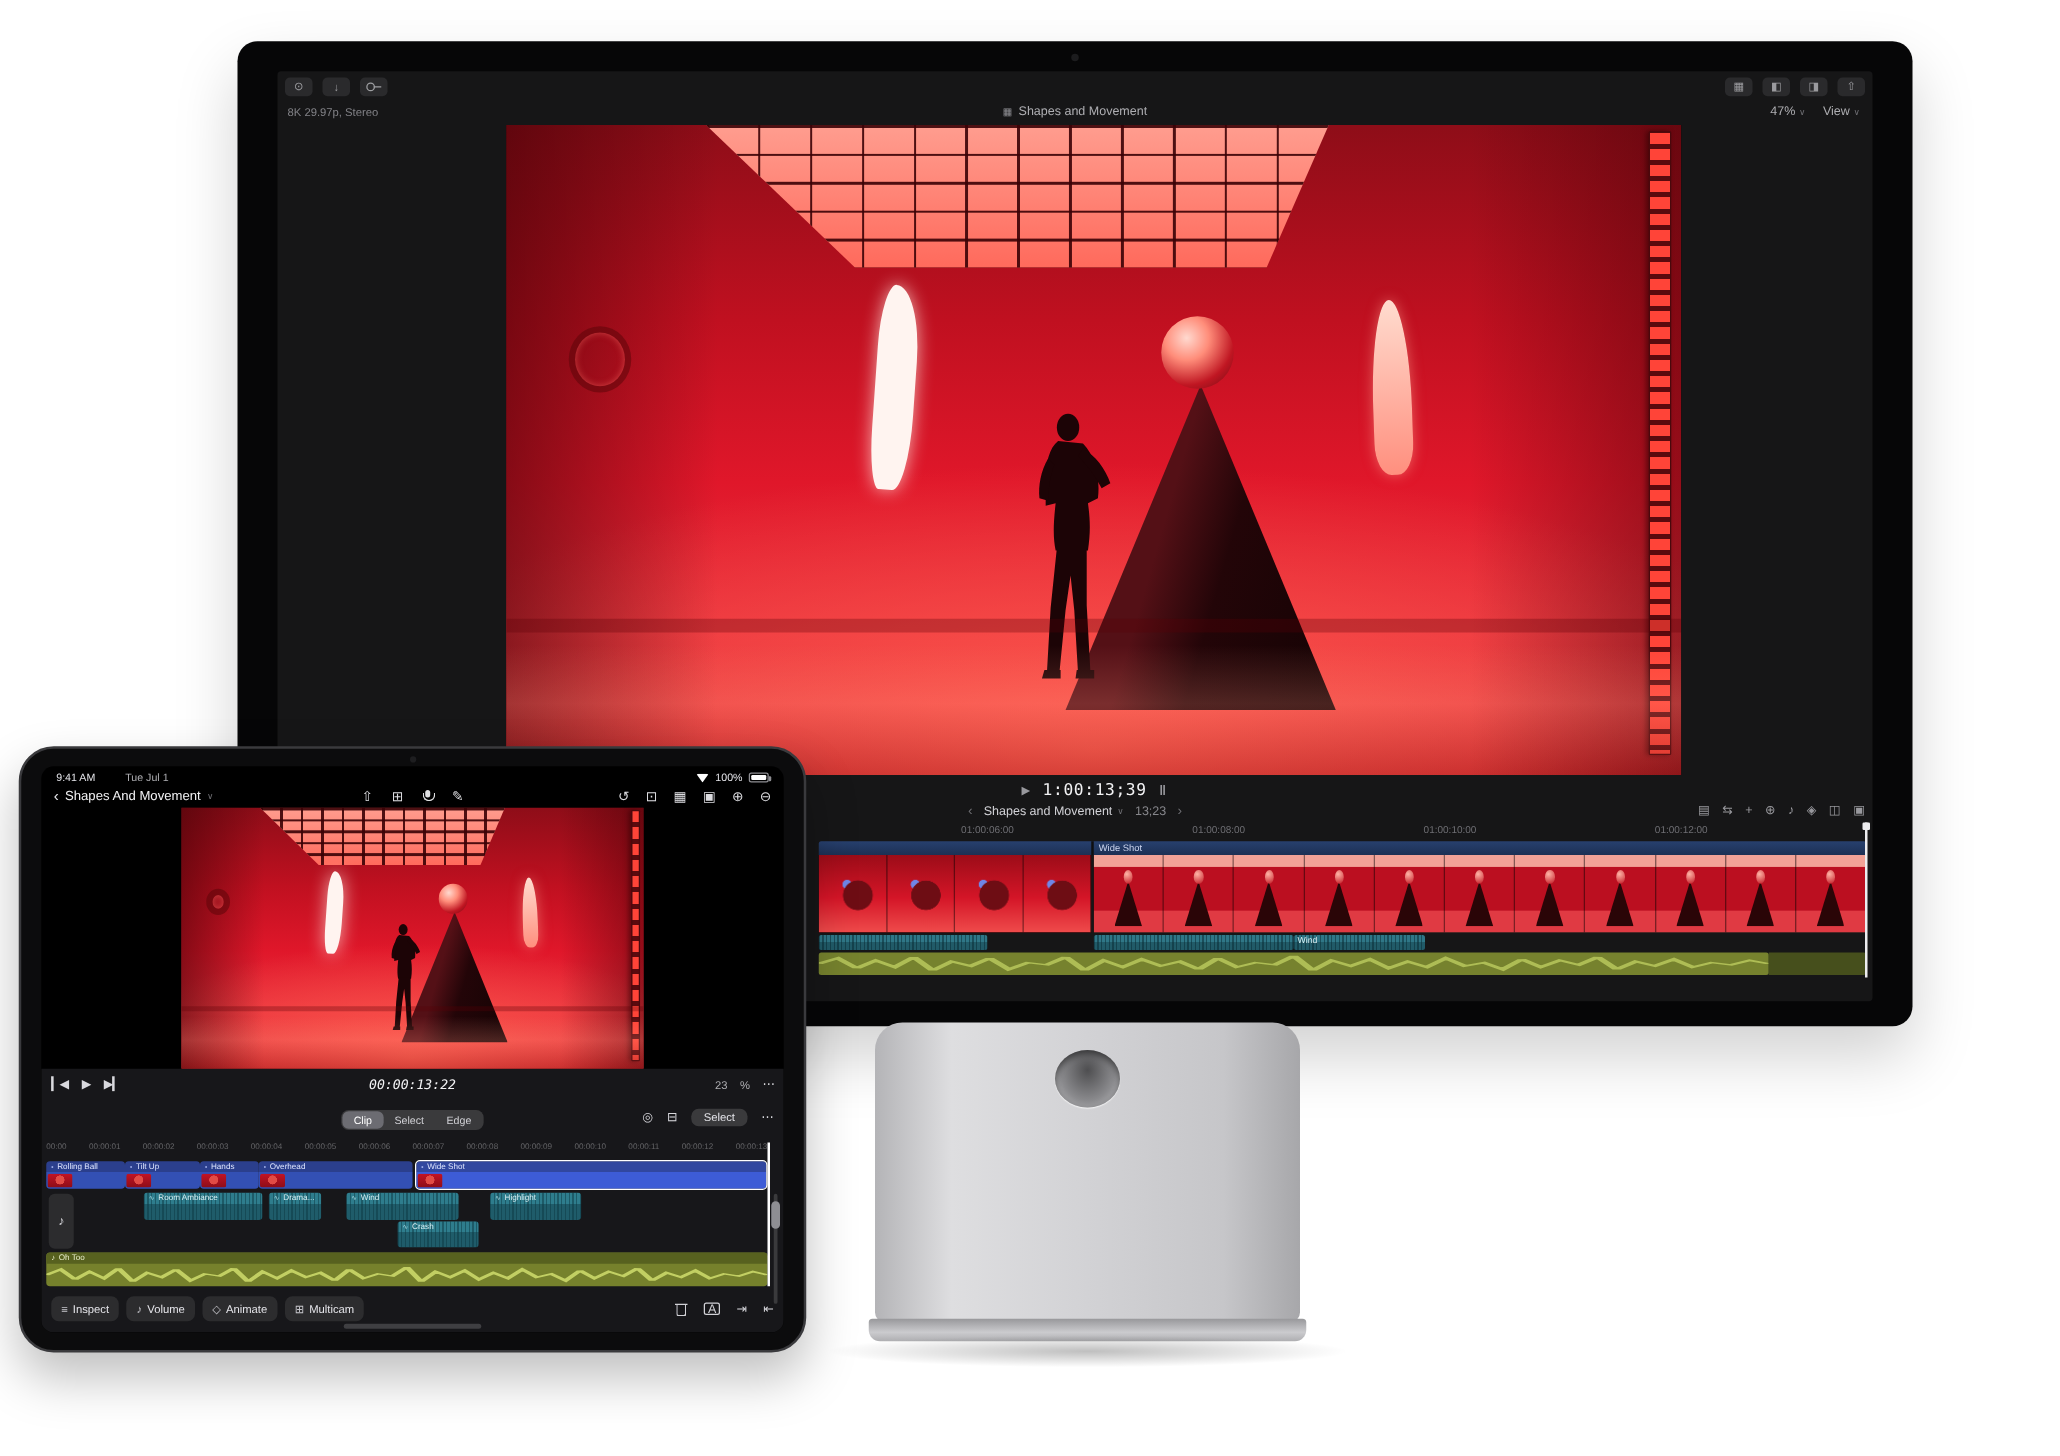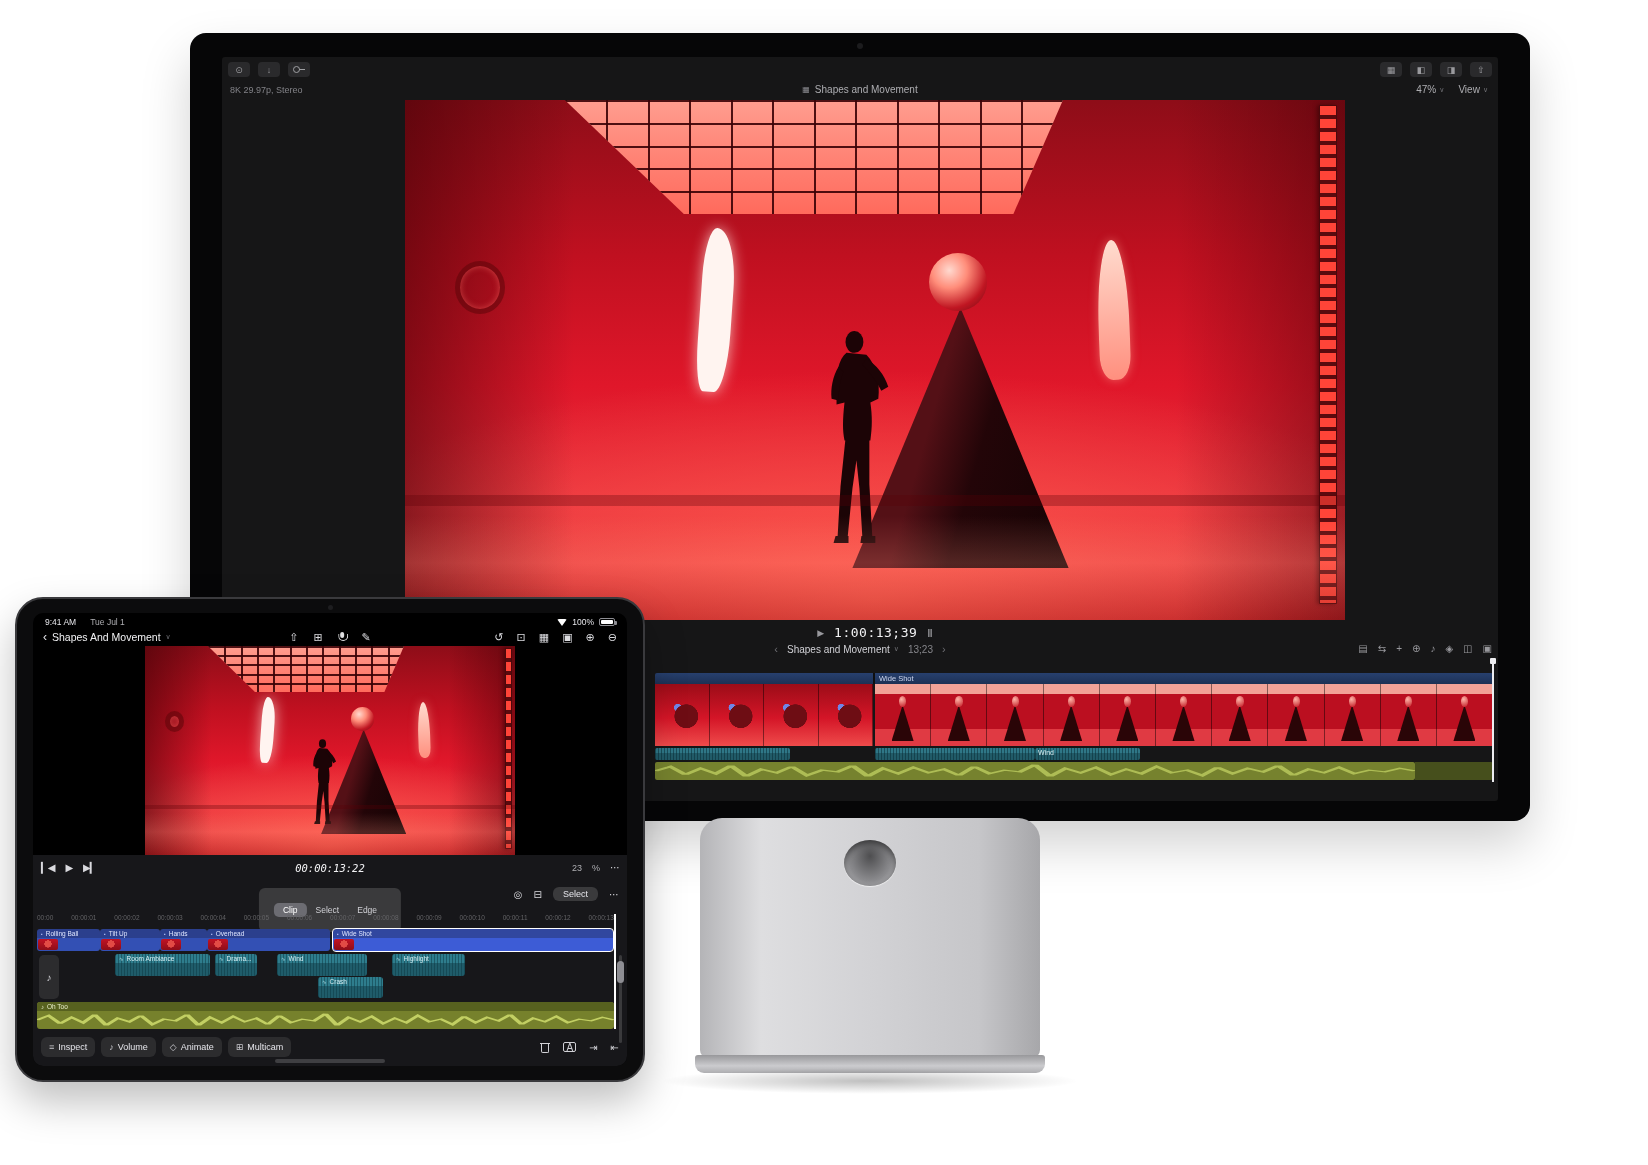--- a/index.html
+++ b/index.html
@@ -126,21 +126,21 @@
 
   
   .ipad{position:absolute;left:15px;top:597px;width:630px;height:485px;background:#0c0c0d;border-radius:28px;
     border:2px solid #3a3a3d;box-shadow:0 20px 40px rgba(0,0,0,.25);}
   .i-camera{position:absolute;left:50%;top:6px;width:5px;height:5px;margin-left:-2px;border-radius:50%;background:#1e1e20;}
   .i-screen{position:absolute;left:16px;top:14px;right:16px;bottom:14px;background:#000;border-radius:10px;overflow:hidden;}
   .i-lower{position:absolute;left:0;right:0;top:242px;bottom:0;background:#17171a;}
 
   .i-status{position:absolute;left:12px;right:12px;top:3px;height:12px;display:flex;justify-content:space-between;
             align-items:center;font-size:8.5px;color:#e5e5ea;}
-  .i-status .lft{display:flex;gap:14px;align-items:flex-end;}
+  .i-status .lft{display:flex;gap:24px;align-items:flex-end;}
   .i-status .rgt{display:flex;gap:5px;align-items:center;}
   .i-status .date{color:#aeaeb2;}
   .battery{position:relative;width:16px;height:8px;border:1px solid #8e8e93;border-radius:2px;}
   .battery::before{content:"";position:absolute;inset:1px;background:#ffffff;border-radius:1px;}
   .battery::after{content:"";position:absolute;right:-3px;top:2px;width:2px;height:4px;background:#8e8e93;border-radius:0 1px 1px 0;}
   .icon[data-name="wifi-icon"]{width:0;height:0;border-left:5px solid transparent;border-right:5px solid transparent;
     border-bottom:7px solid #ffffff;border-radius:2px;transform:rotate(180deg);}
 
   .i-nav{position:absolute;left:10px;right:10px;top:17px;height:16px;}
   .i-nav .back-group{position:absolute;left:0;top:0;display:flex;gap:5px;align-items:center;}
@@ -155,21 +155,21 @@
   .i-transport{position:absolute;left:8px;right:8px;top:246px;height:20px;}
   .i-transport .lft{position:absolute;left:0;top:3px;display:flex;gap:11px;align-items:center;}
   .i-transport .icon{font-size:10px;color:#d9d9de;letter-spacing:-1px;}
   .i-transport .tc{position:absolute;left:50%;top:3px;transform:translateX(-50%);font-size:10.5px;color:#f2f2f4;font-style:italic;}
   .i-transport .rgt{position:absolute;right:0;top:3px;display:flex;gap:10px;align-items:center;font-size:9px;color:#aeaeb2;}
 
   .i-projrow{position:absolute;left:8px;right:8px;top:272px;height:26px;}
   .i-projname{font-size:10.5px;font-weight:bold;color:#f2f2f4;}
   .i-projmeta{font-size:8px;color:#8e8e93;margin-top:2px;}
   .segmented{position:absolute;left:50%;top:3px;transform:translateX(-50%);display:flex;background:#3a3a3c;
-             border-radius:6px;padding:15px;}
+             border-radius:6px;padding:1px;}
   .segmented .seg{padding:2px 9px;font-size:8.5px;color:#d1d1d6;border-radius:5px;}
   .segmented .seg.selected{background:#6c6c72;color:#ffffff;}
   .i-projrow .rgt{position:absolute;right:0;top:2px;display:flex;gap:11px;align-items:center;}
   .i-projrow .icon{font-size:10px;color:#d9d9de;}
   .select-btn{background:#3a3a3c;border-radius:6px;padding:2px 10px;font-size:9px;color:#e5e5ea;}
 
   .i-ruler{position:absolute;left:4px;top:301px;width:577px;height:11px;display:flex;justify-content:space-between;}
   .i-ruler span{font-size:6.5px;color:#636366;white-space:nowrap;}
 
   .i-vtrack,.i-atrack1,.i-atrack2{position:absolute;left:4px;width:577px;}
@@ -306,20 +306,26 @@
             <span class="icon" data-name="position-tool-icon">+</span>
             <span class="icon" data-name="zoom-tool-icon">⊕</span>
             <span class="icon" data-name="audio-meters-icon">♪</span>
             <span class="icon" data-name="effects-icon">◈</span>
             <span class="icon" data-name="clip-appearance-icon">◫</span>
             <span class="icon" data-name="fullscreen-icon">▣</span>
           </div>
       </div>
 
       <div class="m-timeline" data-name="mac-timeline">
+        <div class="m-ruler" data-name="timeline-ruler">
+            <span data-name="ruler-label">01:00:06:00</span>
+            <span data-name="ruler-label">01:00:08:00</span>
+            <span data-name="ruler-label">01:00:10:00</span>
+            <span data-name="ruler-label">01:00:12:00</span>
+          </div>
         <div class="m-namebar" data-name="clip-name-bar">
           <span class="lbl" data-name="clip-name">Wide Shot</span>
         </div>
         <div class="m-thumbs m-clipA" data-name="timeline-clip-closeups">
           <div class="thumbA" data-name="filmstrip-thumbnail"></div>
         <div class="thumbA" data-name="filmstrip-thumbnail"></div>
             <div class="thumbA" data-name="filmstrip-thumbnail"></div>
             <div class="thumbA" data-name="filmstrip-thumbnail"></div>
           </div>
         <div class="m-thumbs m-clipB" data-name="timeline-clip-wide-shot">

